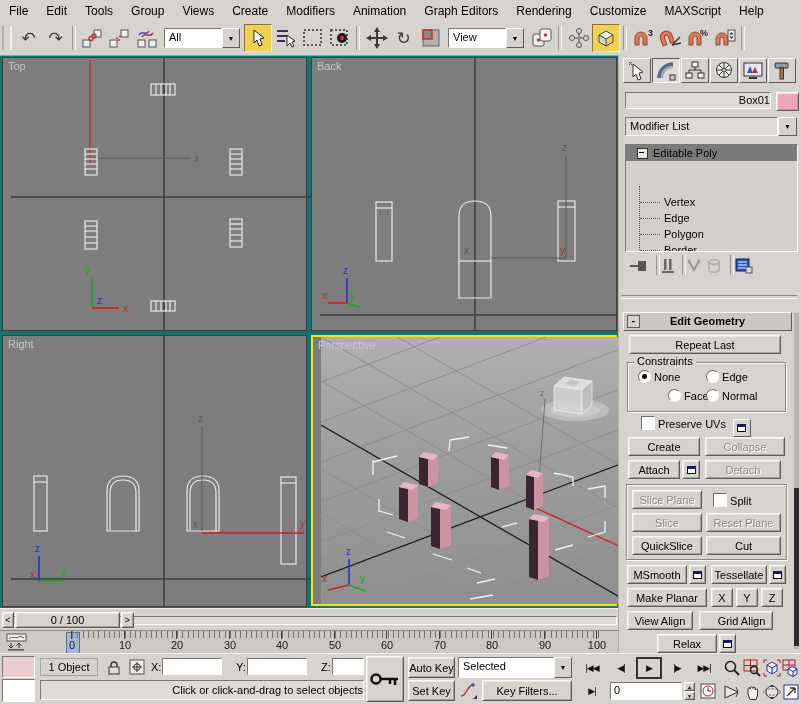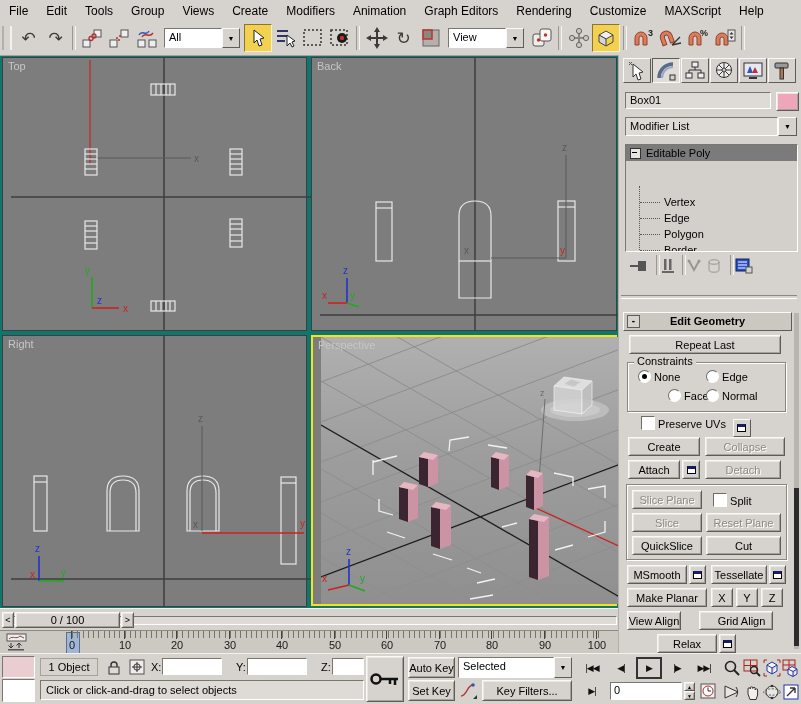--- a/index.html
+++ b/index.html
@@ -1,19 +1,19 @@
 <!DOCTYPE html>
 <html><head>
 <meta charset="utf-8">
 <style>
   html,body{margin:0;padding:0;background:#888;}
   #app{position:relative;width:801px;height:704px;background:#0f766e;font-family:"Liberation Sans",sans-serif;font-size:11px;color:#000;overflow:hidden;}
   .abs{position:absolute;}
   .raised{background:#d6d3ce;border:1px solid;border-color:#faf9f7 #5f5b56 #5f5b56 #faf9f7;box-shadow:inset 1px 1px 0 #e9e7e3, inset -1px -1px 0 #a5a19b;}
-  .sunken{background:#dedbd6;border:1px solid;border-color:#7b776f #ffffff #ffffff #7b776f;}
+  .sunken{background:#dedbd6;border:1px solid;border-color:#7b776f #ffffff #ffffff #7b776f;text-align:right;}
   .cbtn{display:flex;align-items:center;justify-content:center;cursor:default;box-sizing:border-box;}
   .disabledtxt{color:#8d897f;text-shadow:1px 1px 0 #fff;}
   
   #menubar{position:absolute;left:0;top:0;width:801px;height:21px;display:flex;align-items:center;border-bottom:1px solid #b5b2ac;background:#d6d3ce;}
   .menuitem{padding:2px 9px;font-size:12px;}
   
   #toolbar{position:absolute;left:0;top:21px;width:801px;height:34px;background:#d6d3ce;border-bottom:1px solid #a5a19b;display:flex;align-items:center;}
   .tbtn{width:27px;height:27px;display:flex;align-items:center;justify-content:center;flex:0 0 auto;}
   .tbtn.active{background:#f2d050;border:1px solid;border-color:#8a7430 #fdf3c0 #fdf3c0 #8a7430;width:28px;height:28px;box-sizing:border-box;}
   .tsep{width:2px;height:24px;margin:0 3px;border-left:1px solid #9b978f;border-right:1px solid #f5f4f2;flex:0 0 auto;}
@@ -40,21 +40,21 @@
   
   #statusbar{position:absolute;left:0;top:653px;width:801px;height:51px;background:#d6d3ce;border-top:1px solid #f2f1ef;}
   .sfield{position:absolute;height:17px;box-sizing:border-box;background:#fff;border:1px solid;border-color:#7b776f #fff #fff #7b776f;font-size:11px;padding:1px 3px;}
   .slabel{position:absolute;font-size:11px;}
   .play{font-size:9px;letter-spacing:-1px;color:#111;}
   
   #cmdpanel{position:absolute;left:618px;top:55px;width:183px;height:598px;background:#d6d3ce;border-left:1px solid #b3b0aa;box-sizing:border-box;}
   .tab{width:28px;height:25px;background:#d6d3ce;border:1px solid;border-color:#faf9f7 #5f5b56 #5f5b56 #faf9f7;display:flex;align-items:center;justify-content:center;box-sizing:border-box;}
   .tab.curtab{border-color:#5f5b56 #faf9f7 #faf9f7 #5f5b56;background:#e0ddd8;}
   #stackbox{position:absolute;left:6px;top:89px;width:171px;height:106px;background:#d3d0cb;border:1px solid;border-color:#7b776f #fff #fff #7b776f;overflow:hidden;}
-  .stackroot{height:16px;background:#7b7b7b;display:flex;align-items:center;padding-left:4px;color:#000;}
+  .stackroot{height:16px;background:#7b7b7b;display:flex;align-items:center;padding-left:11px;color:#000;}
   .stackrow{height:16px;display:flex;align-items:center;padding-left:14px;position:relative;}
   .expbox{width:9px;height:9px;background:#e8e6e2;border:1px solid #333;margin-right:5px;position:relative;}
   .expbox::after{content:"";position:absolute;left:1px;top:3px;width:5px;height:1px;background:#000;}
   .treedot{width:20px;height:1px;border-bottom:1px dotted #555;margin-right:4px;}
   #stacktree{position:relative;margin-top:33px;}
   #stacktree::before{content:"";position:absolute;left:13px;top:-8px;bottom:8px;width:1px;border-left:1px dotted #555;}
   .rollhdr{position:absolute;left:4px;width:167px;height:17px;background:#cbc8c2;border:1px solid;border-color:#faf9f7 #5f5b56 #5f5b56 #faf9f7;font-weight:bold;text-align:center;line-height:16px;font-size:11px;}
   .minusbox{position:absolute;left:3px;top:2px;width:11px;height:11px;background:#d6d3ce;border:1px solid #5f5b56;font-size:10px;line-height:9px;text-align:center;font-weight:bold;}
   .pbtn{position:absolute;height:19px;background:#d6d3ce;border:1px solid;border-color:#faf9f7 #5f5b56 #5f5b56 #faf9f7;box-shadow:inset 1px 1px 0 #e9e7e3, inset -1px -1px 0 #a5a19b;display:flex;align-items:center;justify-content:center;font-size:11px;box-sizing:border-box;}
   .groupbox{position:absolute;border:1px solid #8a867f;box-shadow:1px 1px 0 #fff, inset 1px 1px 0 #fff;}
@@ -749,21 +749,21 @@
         <span class="miniwin"></span>
       </div>
     <div class="pbtn" style="left:92px;top:510px;width:56px;">Tessellate</div>
     <div class="pbtn" style="left:150px;top:510px;width:17px;">
         <span class="miniwin"></span>
       </div>
     <div class="pbtn" style="left:8px;top:533px;width:80px;">Make Planar</div>
     <div class="pbtn" style="left:92px;top:533px;width:22px;">X</div>
     <div class="pbtn" style="left:117px;top:533px;width:22px;">Y</div>
     <div class="pbtn" style="left:142px;top:533px;width:22px;">Z</div>
-    <div class="pbtn" style="left:8px;top:556px;width:54px;">View Align</div>
+    <div class="pbtn" style="left:8px;top:556px;width:66px;">View Align</div>
     <div class="pbtn" style="left:80px;top:556px;width:74px;padding-left:11px;">Grid Align</div>
     <div class="pbtn" style="left:38px;top:579px;width:60px;">Relax</div>
     <div class="pbtn" style="left:100px;top:579px;width:17px;">
         <span class="miniwin"></span>
       </div>
 
     <div id="cpscroll">
         <div id="cpthumb"></div>
       </div>
   </div>

